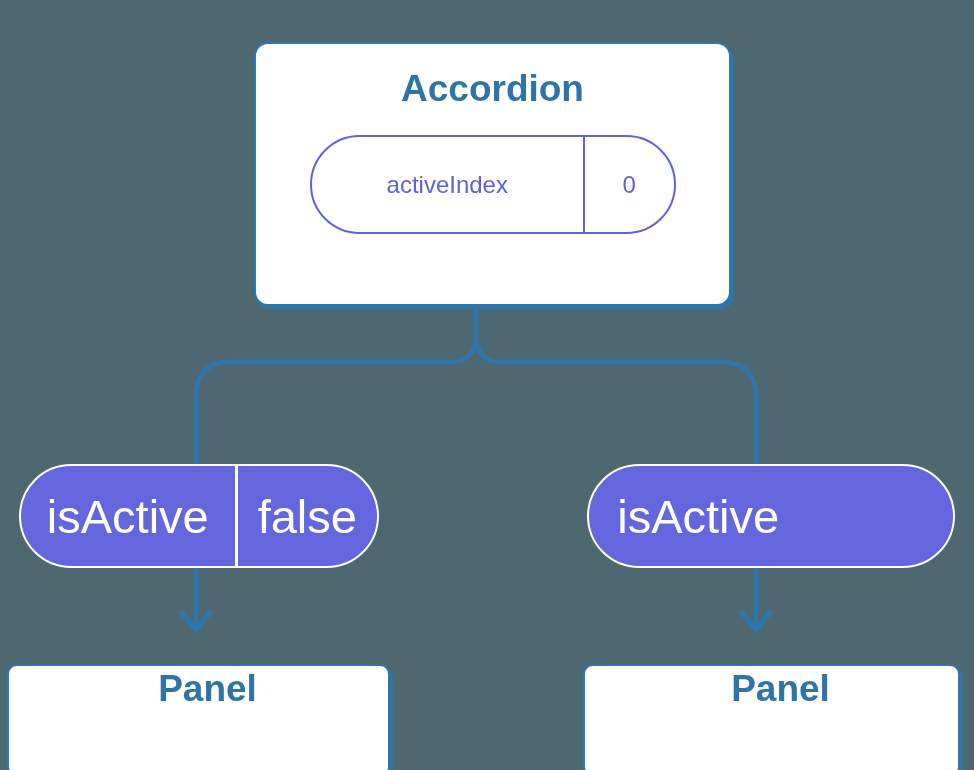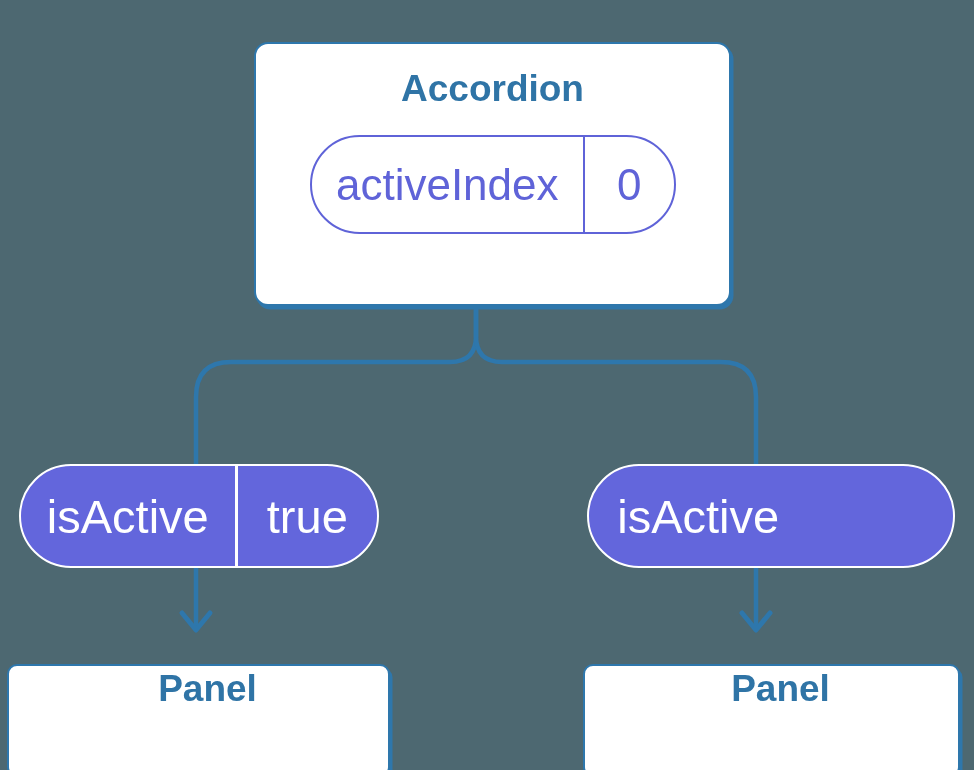--- a/index.html
+++ b/index.html
@@ -48,21 +48,21 @@
     font-size:37px; font-weight:600;
     line-height:1.25;
   }
   .state-pill{
     margin-top:23px;
     width:366px; height:99px;
     border:2.5px solid var(--purple);
     border-radius:50px;
     display:flex; align-items:stretch;
     color:var(--purple);
-    font-size:44px;
+    font-size:24px;
   }
   .state-name{
     flex:0 0 75%;
     display:flex; align-items:center; justify-content:center;
   }
   .state-value{
     flex:1;
     border-left:2.5px solid var(--purple);
     display:flex; align-items:center; justify-content:center;
   }
@@ -110,21 +110,21 @@
   <div class="card root-card">
     <div class="card-title">Accordion</div>
     <div class="state-pill">
       <span class="state-name">activeIndex</span>
       <span class="state-value">0</span>
     </div>
   </div>
 
   <div class="prop-pill left">
     <span class="prop-name">isActive</span>
-    <span class="prop-value">true</span>
+    <span class="prop-value">false</span>
   </div>
 
   <div class="prop-pill right">
     <span class="prop-name">isActive</span>
   </div>
 
   <div class="card panel-card left">
     <div class="card-title">Panel</div>
   </div>
 

